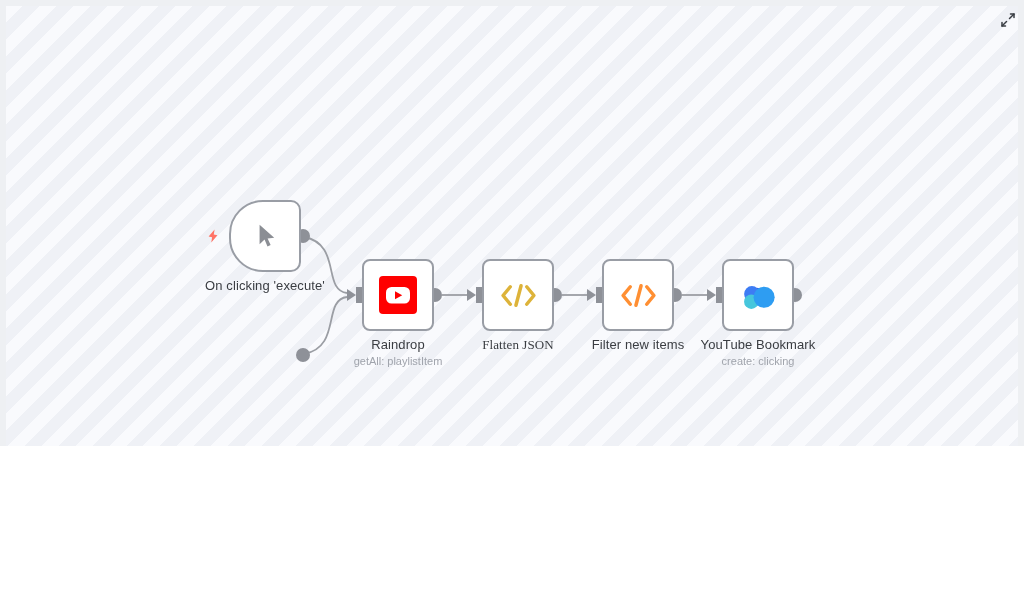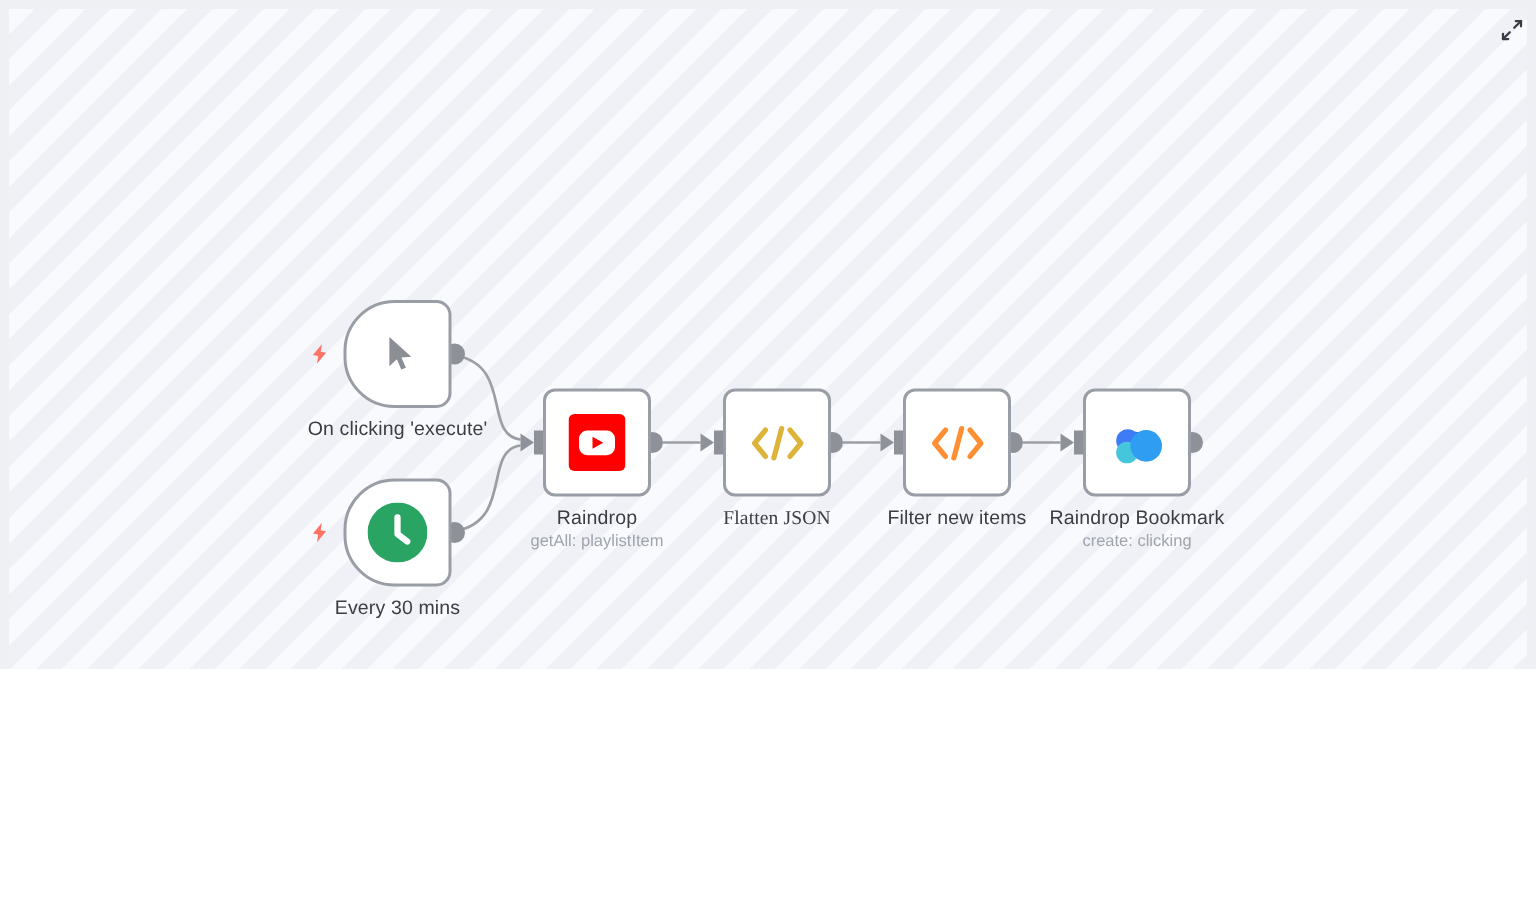--- a/index.html
+++ b/index.html
@@ -90,32 +90,20 @@
             <path d="M8.6,0.5 L2.6,7.6 L6.1,8.3 L5.3,13.5 L11.4,6.2 L7.8,5.5 Z" fill="#FF7366"></path>
           </svg>
           <div class="node-box">
             <svg width="26" height="30" viewBox="0 0 24 24">
               <path d="M7 1.5 L7 19.5 L11.6 15.2 L14.3 21.6 L17.2 20.4 L14.4 14.2 L20.5 13.7 Z" fill="#8B8E94"></path>
             </svg>
           </div>
           <div class="node-label">On clicking 'execute'</div>
         </div>
 
-        <div class="node trigger" style="left:229px; top:319px;">
-          <svg class="bolt" viewBox="0 0 14 14">
-            <path d="M8.6,0.5 L2.6,7.6 L6.1,8.3 L5.3,13.5 L11.4,6.2 L7.8,5.5 Z" fill="#FF7366"></path>
-          </svg>
-          <div class="node-box">
-            <svg width="40" height="40" viewBox="0 0 40 40">
-              <circle cx="20" cy="20" r="20" fill="#2AA463"></circle>
-              <path d="M20 10 L20 21 L26.5 26" fill="none" stroke="#ffffff" stroke-width="4.2" stroke-linecap="round" stroke-linejoin="round"></path>
-            </svg>
-          </div>
-          <div class="node-label">Every 30 mins</div>
-        </div>
 
         <div class="node" style="left:362px; top:259px;">
           <div class="node-box">
             <svg width="38" height="38" viewBox="0 0 38 38">
               <rect x="0" y="0" width="38" height="38" rx="4" fill="#FF0000"></rect>
               <rect x="7" y="11" width="24" height="16.5" rx="5.5" fill="#ffffff"></rect>
               <polygon points="16,15.2 16,23.2 23.2,19.2" fill="#FF0000"></polygon>
             </svg>
           </div>
           <div class="node-label">Raindrop</div>
@@ -150,21 +138,21 @@
 
         <div class="node" style="left:722px; top:259px;">
           <div class="node-box">
             <svg width="40" height="34" viewBox="0 0 36 30">
               <circle cx="17" cy="16.5" r="8" fill="#2B5BE8"></circle>
               <circle cx="12.5" cy="14" r="7" fill="#3D7CF4"></circle>
               <circle cx="12" cy="21" r="6.5" fill="#46C6DC"></circle>
               <circle cx="23.5" cy="17" r="9.5" fill="#2E9DF2"></circle>
             </svg>
           </div>
-          <div class="node-label">Raindrop Bookmark</div>
+          <div class="node-label">YouTube Bookmark</div>
           <div class="node-sublabel">create: clicking</div>
         </div>
 
         <div class="zoom-controls">
           <button class="ctrl-btn">
             <svg width="18" height="18" viewBox="0 0 18 18">
               <g fill="none" stroke="#62676e" stroke-width="1.5" stroke-linecap="round">
                 <path d="M3.5,7 V5.2 A1.7,1.7 0 0 1 5.2,3.5 H7"></path>
                 <path d="M11,3.5 h1.8 A1.7,1.7 0 0 1 14.5,5.2 V7"></path>
                 <path d="M14.5,11 v1.8 A1.7,1.7 0 0 1 12.8,14.5 H11"></path>

